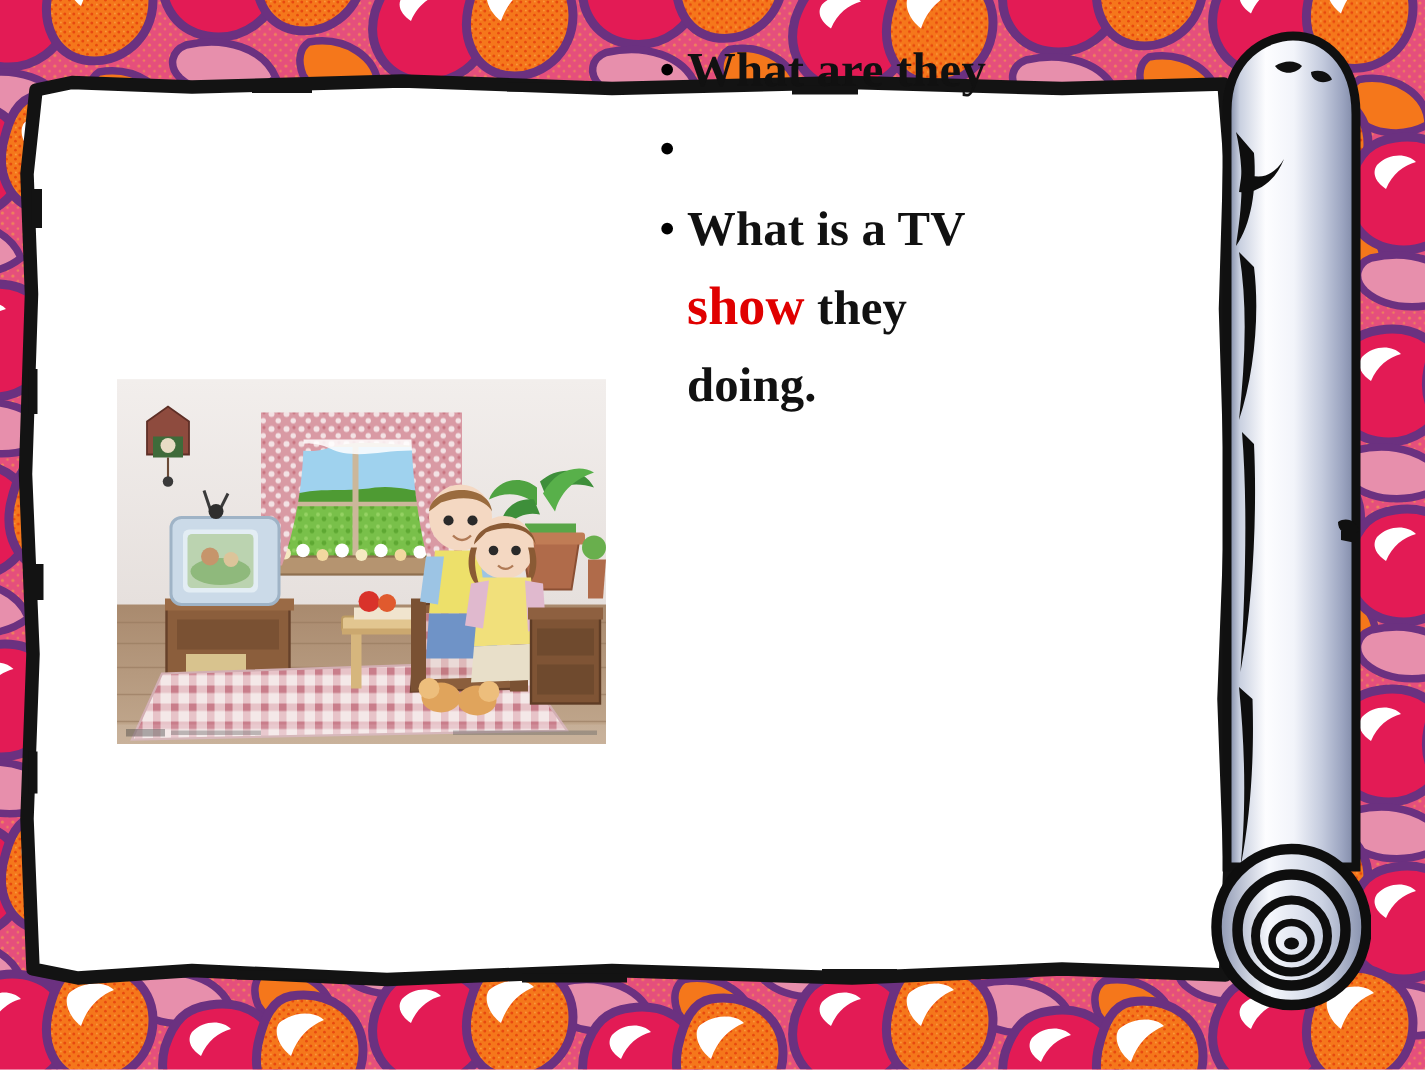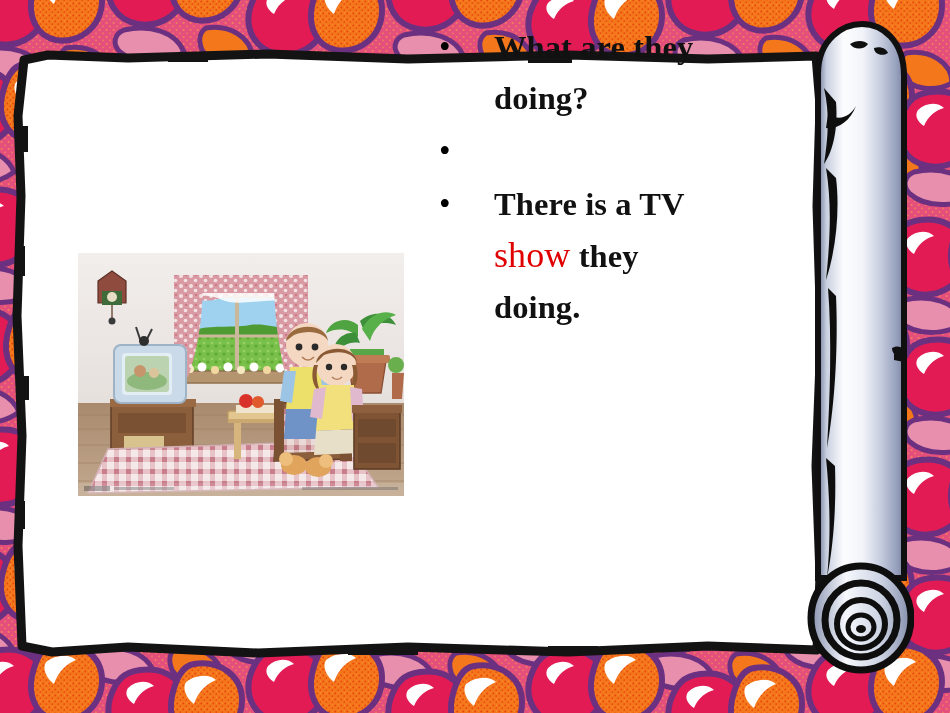--- a/index.html
+++ b/index.html
@@ -45,23 +45,22 @@
   }
   .bullet-dot{
     flex:0 0 auto;width:28px;
     font-size:33px;line-height:51px;color:#000;
     text-align:left;padding-left:9px;box-sizing:border-box;
   }
   .bullet-text{
     flex:1 1 auto;
     font-size:32.5px;line-height:51px;font-weight:bold;color:#111;
     letter-spacing:0.1px;
-    margin-left:36px;
-  }
-  .hl-red{color:#E00000;font-size:36px;font-weight:normal;}
+  }
+  .hl-red{color:#E00000;font-size:36px;font-weight:bold;}
 
   
   .scroll-tube{
     position:absolute;left:806px;top:18px;width:108px;height:660px;
   }
   .tube-svg{display:block;}
 </style>
 </head>
 <body>
 
@@ -356,35 +355,34 @@
           </g>
         </svg>
       </div>
 
       <div class="bullets">
 
         <div class="bullet-row">
           <span class="bullet-dot">•</span>
           <span class="bullet-text">
             <span>What are they</span><br>
-            <span>doing?</span>
           </span>
         </div>
 
         <div class="bullet-row">
           <span class="bullet-dot">•</span>
           <span class="bullet-text">
             <br>
           </span>
         </div>
 
         <div class="bullet-row">
           <span class="bullet-dot">•</span>
           <span class="bullet-text">
-            <span>There is a TV</span><br>
+            <span>What is a TV</span><br>
             <span class="hl-red">show</span><span> they</span><br>
             <span>doing.</span>
           </span>
         </div>
 
       </div>
     </div>
   </div>
 
   <div class="scroll-tube">

